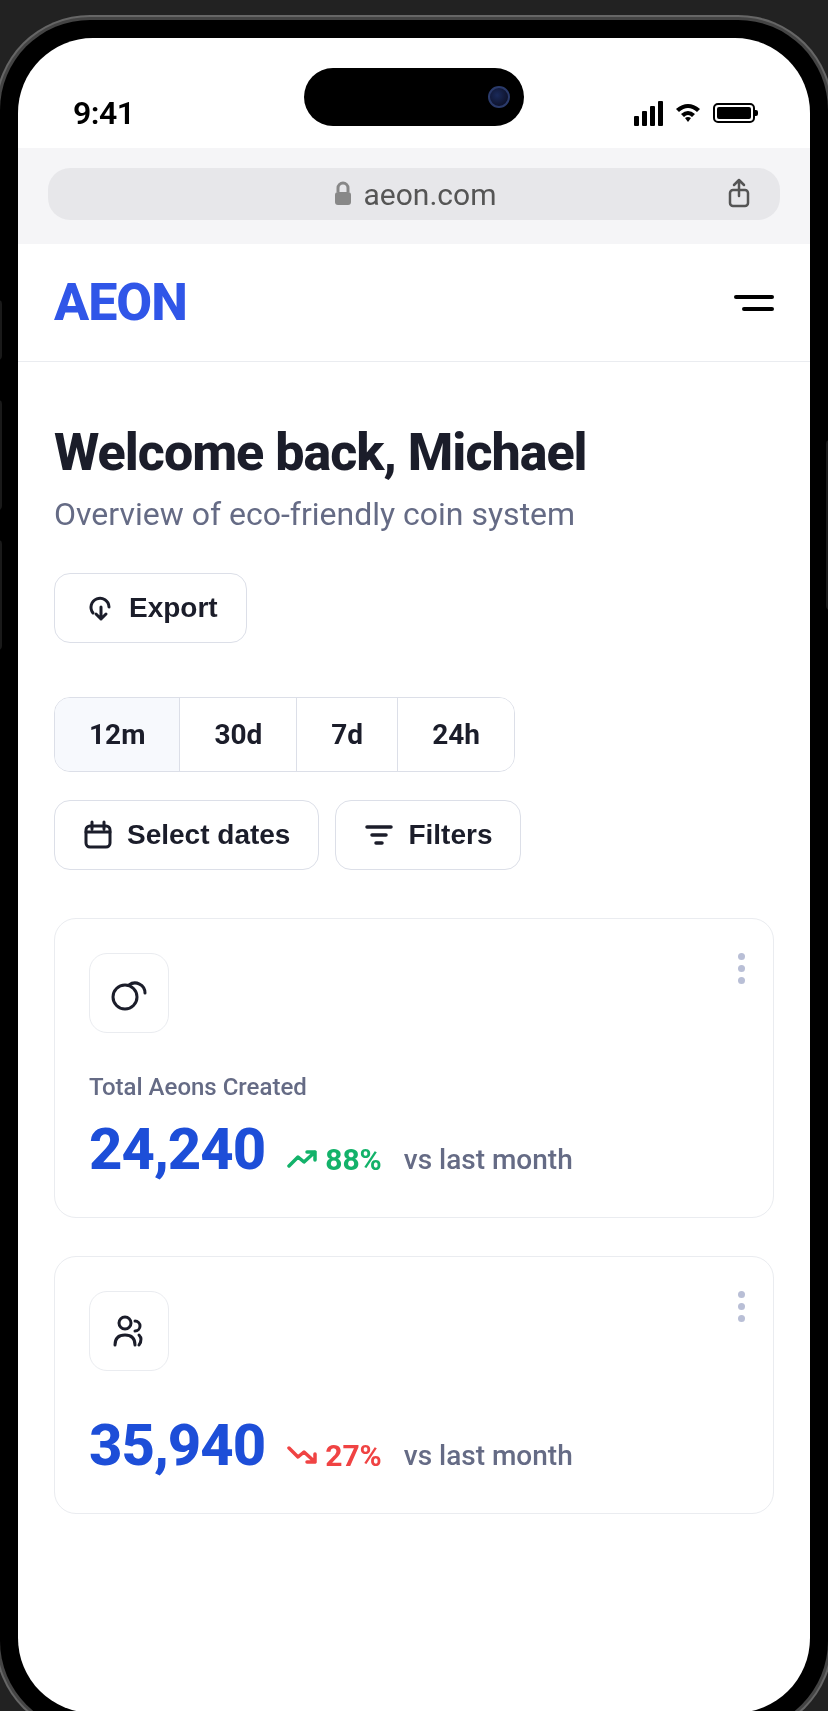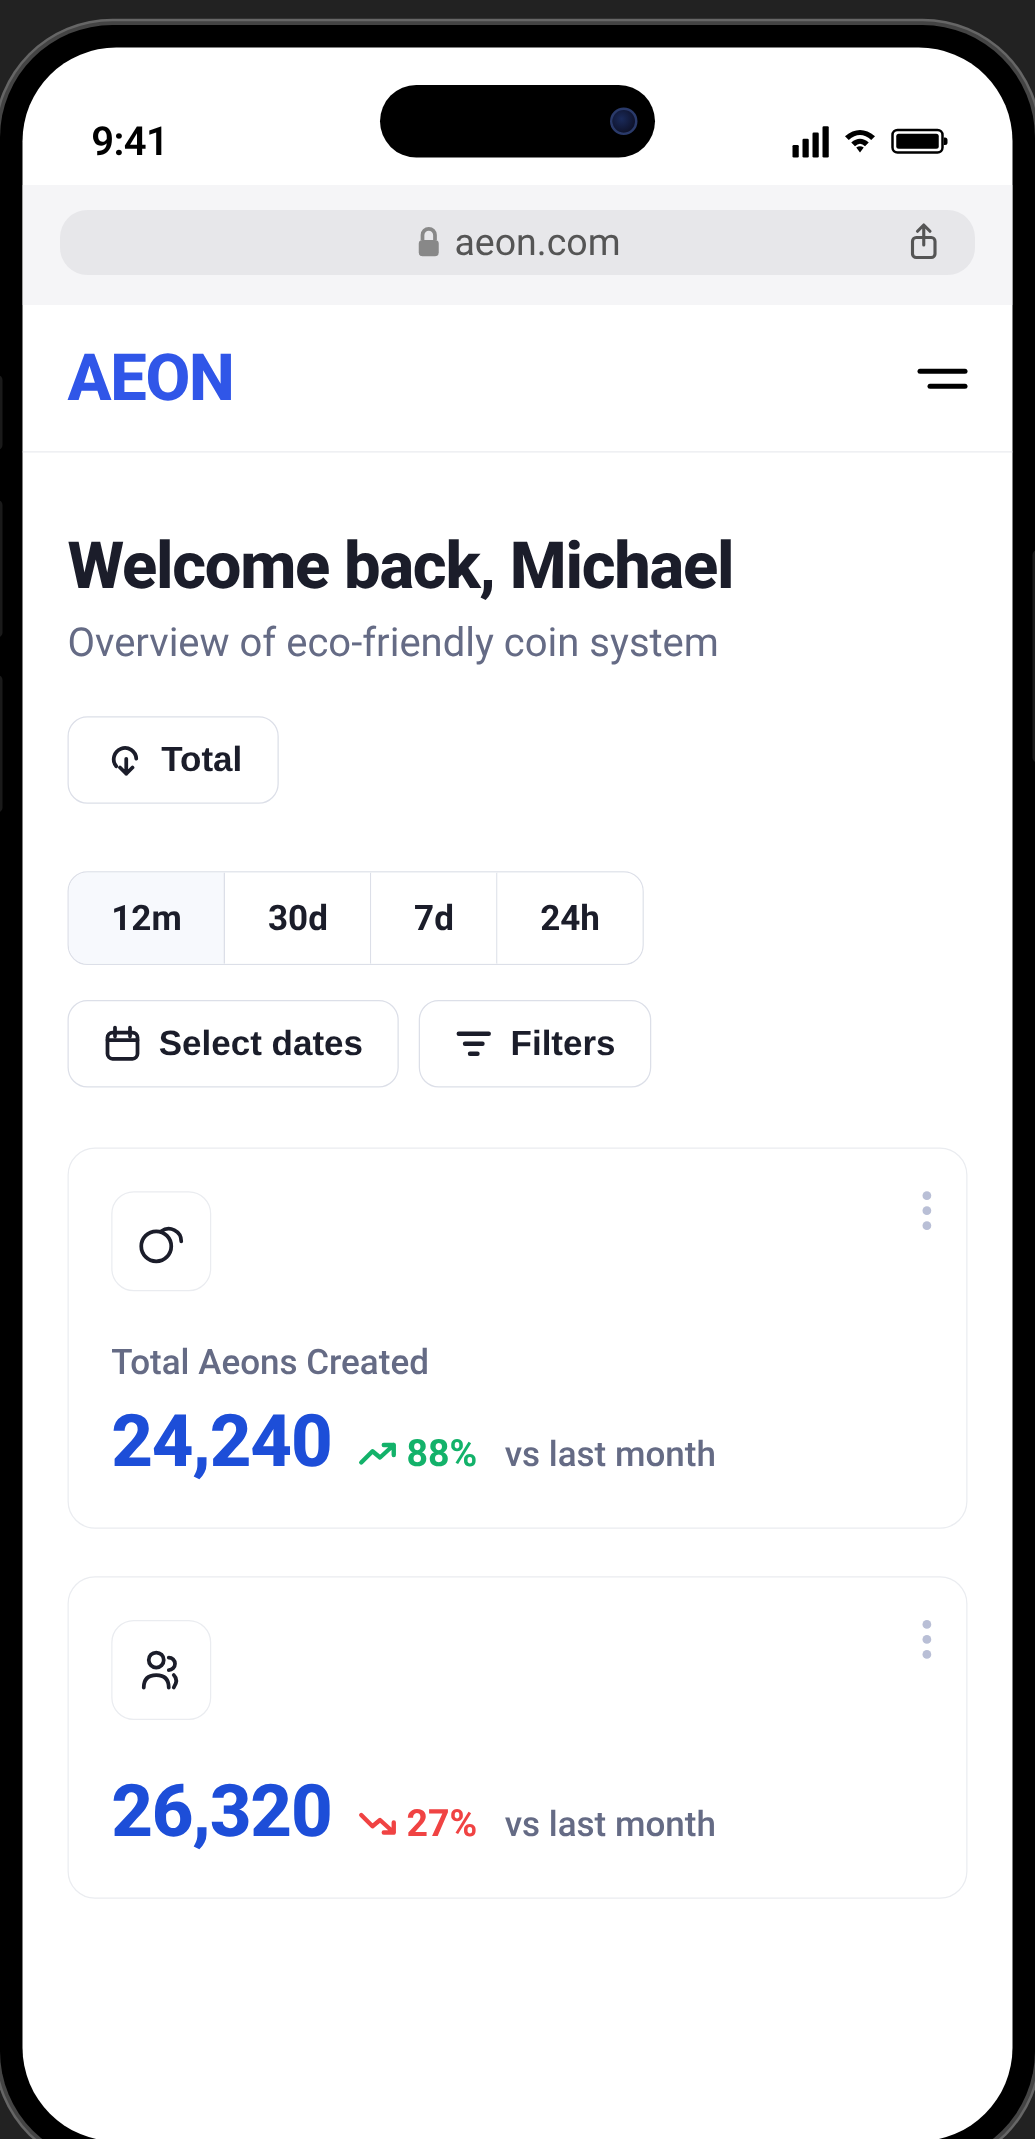--- a/index.html
+++ b/index.html
@@ -214,21 +214,21 @@
 .card-menu {
   position: absolute;
   top: 34px;
   right: 28px;
   display: flex;
   flex-direction: column;
   gap: 5px;
 }
 .card-menu span { width: 7px; height: 7px; background: #b9bfd6; border-radius: 50%; }
 .card-label {
-  font-size: 28px;
+  font-size: 24px;
   color: #656b85;
   margin-bottom: 14px;
   font-weight: 500;
 }
 .card-value-row {
   display: flex;
   align-items: baseline;
   gap: 22px;
   flex-wrap: wrap;
 }
@@ -319,21 +319,21 @@
 
     <div class="content">
       <h1 class="page-title">Welcome back, Michael</h1>
       <p class="page-subtitle">Overview of eco-friendly coin system</p>
 
       <button class="export-btn">
         <svg width="32" height="30" viewBox="0 0 32 30">
           <path d="M10 20 A9 9 0 1 1 26 14" stroke="#1b1d2a" stroke-width="3" fill="none" stroke-linecap="round"></path>
           <path d="M18 14 L18 26 M18 26 L13 21 M18 26 L23 21" stroke="#1b1d2a" stroke-width="3" fill="none" stroke-linecap="round" stroke-linejoin="round"></path>
         </svg>
-        <span>Total</span>
+        <span>Export</span>
       </button>
 
       <div class="time-tabs">
         <div class="time-tab active">12m</div>
         <div class="time-tab">30d</div>
         <div class="time-tab">7d</div>
         <div class="time-tab">24h</div>
       </div>
 
       <div class="controls-row">
@@ -386,21 +386,21 @@
             <span></span>
           </div>
         <div class="card-icon-box">
           <svg width="44" height="44" viewBox="0 0 44 44">
             <circle cx="18" cy="14" r="6" stroke="#1b1d2a" stroke-width="3" fill="none"></circle>
             <path d="M8 36 Q8 26 18 26 Q28 26 28 36" stroke="#1b1d2a" stroke-width="3" fill="none" stroke-linecap="round"></path>
             <path d="M28 12 A5 5 0 0 1 28 22 M32 36 Q36 30 32 26" stroke="#1b1d2a" stroke-width="3" fill="none" stroke-linecap="round"></path>
           </svg>
         </div>
         <div class="card-value-row">
-          <div class="card-value">26,320</div>
+          <div class="card-value">35,940</div>
           <span class="trend down">
             <svg width="30" height="20" viewBox="0 0 30 20">
               <path d="M2 3 L11 12 L17 7 L28 17 M28 17 H20 M28 17 V9" stroke="#f04343" stroke-width="3.5" fill="none" stroke-linecap="round" stroke-linejoin="round"></path>
             </svg>
             <span>27%</span>
           </span>
           <span class="trend-compare">vs last month</span>
         </div>
       </div>
 

